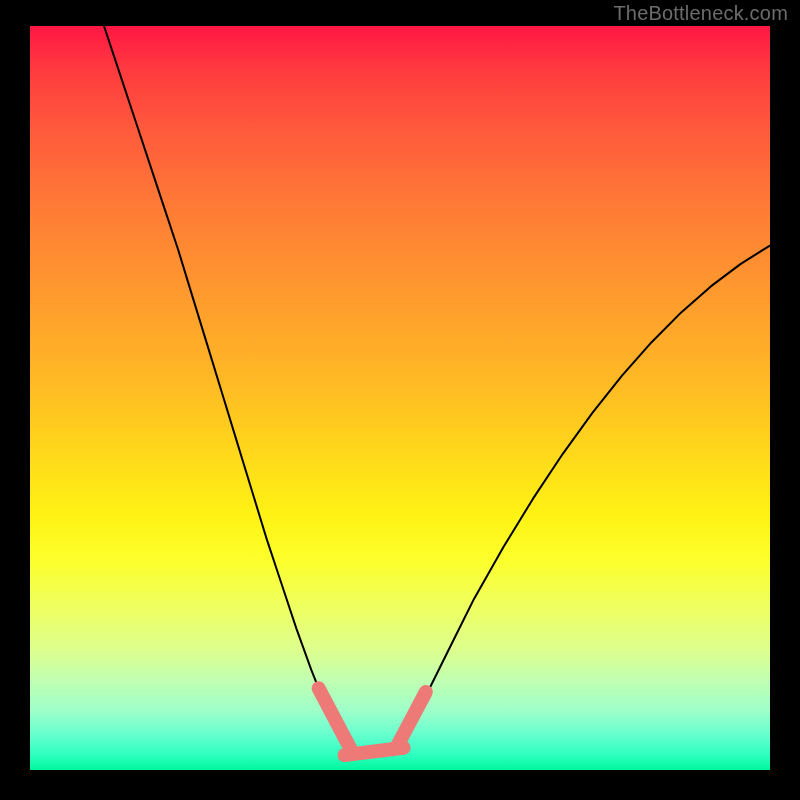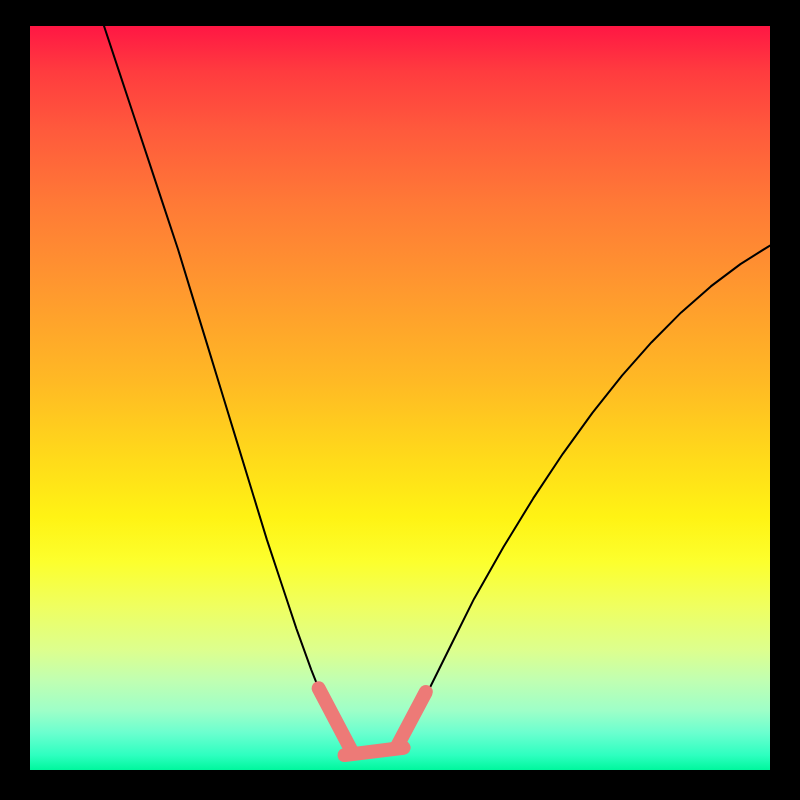--- a/index.html
+++ b/index.html
@@ -68,20 +68,21 @@
     left: 0;
     top: 0;
     width: 100%;
     height: 100%;
   }
 </style>
 </head>
 <body>
 
 <div class="frame">
+  <div class="watermark">TheBottleneck.com</div>
 
   <div class="inner">
     <div class="gradient-area"></div>
     <svg class="overlay" viewBox="0 0 740 744" preserveAspectRatio="none">
       <g id="series-group">
           <path d="M74.0 0.0 L88.8 44.6 L103.6 89.3 L118.4 133.9 L133.2 178.6 L148.0 223.2 L162.8 271.6 L177.6 319.9 L192.4 368.3 L207.2 416.6 L222.0 465.0 L236.8 513.4 L251.6 558.0 L266.4 602.6 L281.2 643.6 L296.0 680.8 L310.8 706.8 L321.9 721.7" fill="none" stroke="#000000" stroke-width="2" stroke-linecap="round" stroke-linejoin="round"></path>
           <path d="M370.0 714.2 L384.8 691.9 L399.6 662.2 L421.8 617.5 L444.0 572.9 L473.6 520.8 L503.2 472.4 L532.8 427.8 L562.4 386.9 L592.0 349.7 L621.6 316.2 L651.2 286.4 L680.8 260.4 L710.4 238.1 L740.0 219.5" fill="none" stroke="#000000" stroke-width="2" stroke-linecap="round" stroke-linejoin="round"></path>
           <path d="M288.6 662.2 L321.9 725.4" fill="none" stroke="#ed7a77" stroke-width="14" stroke-linecap="round" stroke-linejoin="round"></path>
           <path d="M314.5 729.1 L373.7 721.7" fill="none" stroke="#ed7a77" stroke-width="14" stroke-linecap="round" stroke-linejoin="round"></path>
           <path d="M366.3 721.7 L395.9 665.9" fill="none" stroke="#ed7a77" stroke-width="14" stroke-linecap="round" stroke-linejoin="round"></path>

